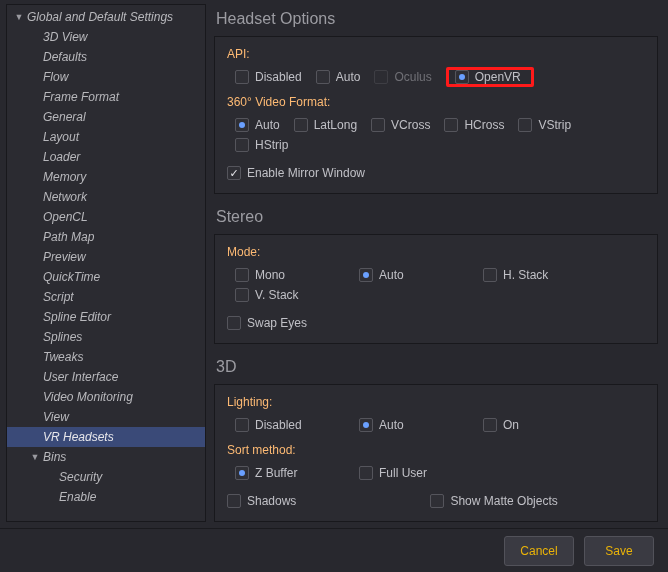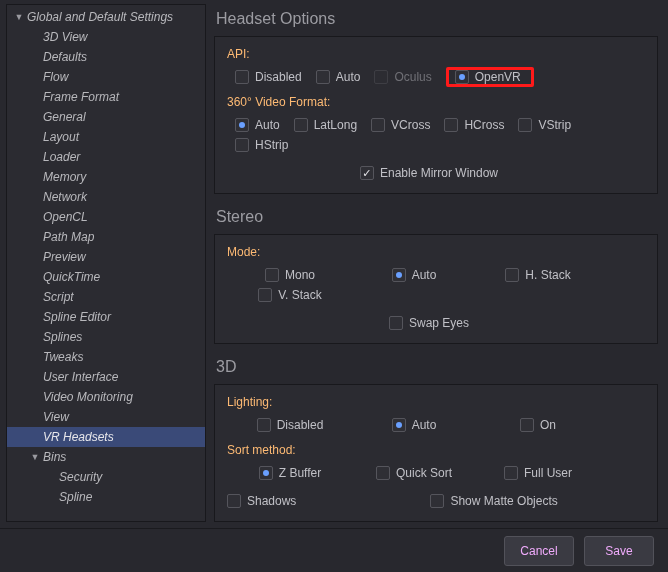--- a/index.html
+++ b/index.html
@@ -47,21 +47,20 @@
   padding: 10px 12px 10px 12px;
   margin-bottom: 14px;
 }
 .row-label { color: #fdba74; margin-bottom: 6px; }
 .option-row { display: flex; align-items: center; margin: 4px 0 8px 8px; flex-wrap: wrap; }
 .opt {
   display: flex;
   align-items: center;
   margin-right: 14px;
   height: 20px;
-  justify-content: center;
 }
 .opt.disabled { opacity: 0.45; }
 .radio-box, .check-box {
   width: 14px; height: 14px;
   border: 1px solid #55555c;
   background: #2f2f35;
   border-radius: 2px;
   margin-right: 6px;
   display: flex; align-items: center; justify-content: center;
   flex-shrink: 0;
@@ -88,21 +87,21 @@
   align-items: center;
   padding-right: 14px;
   background: #28282e;
   gap: 10px;
 }
 .btn {
   min-width: 70px;
   height: 30px;
   background: #3a3a42;
   border: 1px solid #52525a;
-  color: #f0abfc;
+  color: #eab308;
   border-radius: 3px;
   font-size: 12px;
   display: flex; align-items: center; justify-content: center;
   cursor: pointer;
 }
 
 .sidebar::-webkit-scrollbar { width: 10px; }
 .sidebar::-webkit-scrollbar-thumb { background: #4b4b52; border-radius: 4px; }
 .sidebar::-webkit-scrollbar-track { background: #2b2b31; }
 </style>
@@ -227,21 +226,21 @@
         <span class="tree-label">Bins</span>
       </div>
       <div class="tree-row">
         <span class="indent" style="width: 32px;"></span>
         <span class="tw"></span>
         <span class="tree-label">Security</span>
       </div>
       <div class="tree-row">
         <span class="indent" style="width: 32px;"></span>
         <span class="tw"></span>
-        <span class="tree-label">Spline</span>
+        <span class="tree-label">Enable</span>
       </div>
     </div>
 
   <div class="content">
 
     <div class="section-heading">Headset Options</div>
     <div class="section-box">
       <div class="row-label">API:</div>
       <div class="option-row" id="api-row">
           <div class="opt">
@@ -355,24 +354,20 @@
       <div class="row-label">Sort method:</div>
       <div class="option-row" id="sort-row">
           <div class="opt" style="min-width: 110px;">
             <span class="radio-box">
               <span class="radio-dot"></span>
             </span>
             <span class="opt-label">Z Buffer</span>
           </div>
           <div class="opt" style="min-width: 110px;">
             <span class="radio-box"></span>
-            <span class="opt-label">Quick Sort</span>
-          </div>
-          <div class="opt" style="min-width: 110px;">
-            <span class="radio-box"></span>
             <span class="opt-label">Full User</span>
           </div>
         </div>
 
       <div style="display:flex; gap:120px;">
         <div class="opt" style="margin-left:0;">
           <span class="check-box" id="shadows-check"></span>
           <span class="opt-label">Shadows</span>
         </div>
         <div class="opt" style="margin-left:0;">

